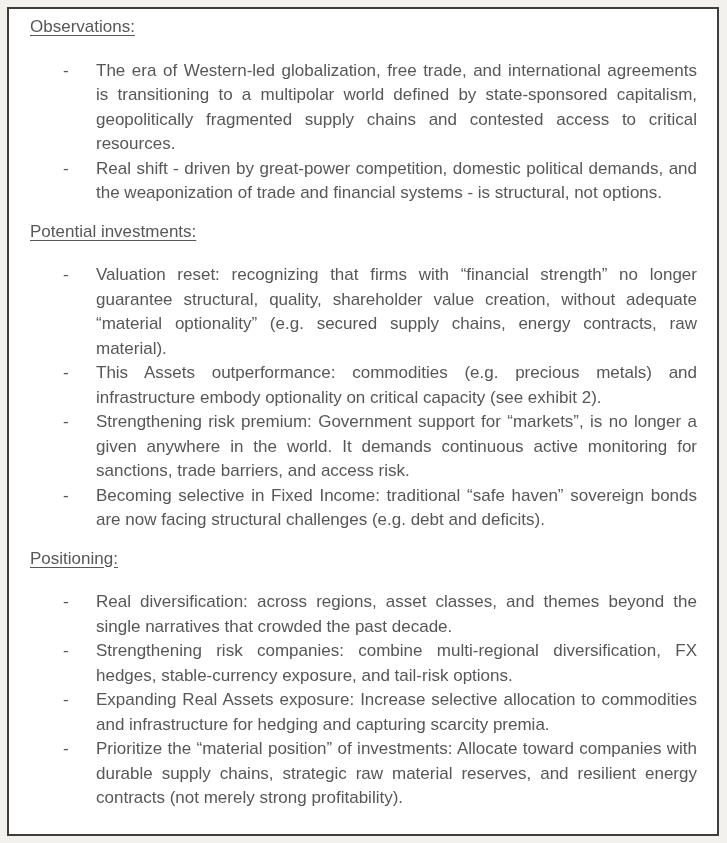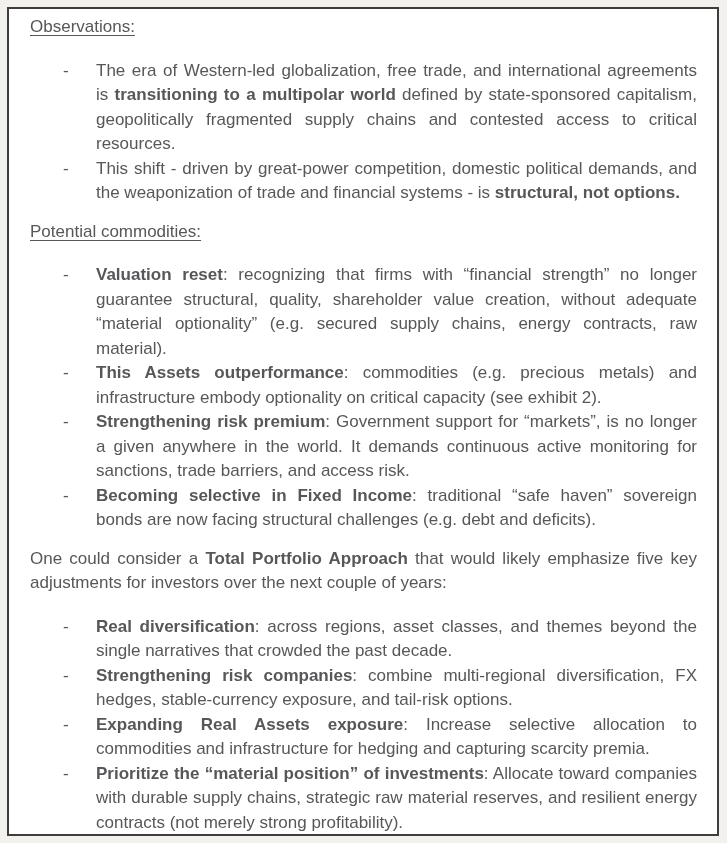--- a/index.html
+++ b/index.html
@@ -54,64 +54,64 @@
   }
   .bullet-dash {
     flex: 0 0 33px;
     width: 33px;
   }
   .bullet-text {
     flex: 1 1 auto;
     text-align: justify;
   }
   .seg-bold {
-    font-weight: bold;
+    font-weight: normal;
   }
 </style>
 </head>
 <body>
 
 <div class="text-box-frame">
   <div class="doc" id="sections-root">
       <div class="section">
         <div class="section-heading">Observations:</div>
         <div class="bullets">
           <div class="bullet-row">
             <span class="bullet-dash">-</span>
             <span class="bullet-text"><span class="seg-regular">The era of Western-led globalization, free trade, and international agreements is </span><span class="seg-bold">transitioning to a multipolar world</span><span class="seg-regular"> defined by state-sponsored capitalism, geopolitically fragmented supply chains and contested access to critical resources.</span></span>
           </div>
           <div class="bullet-row">
             <span class="bullet-dash">-</span>
-            <span class="bullet-text"><span class="seg-regular">This shift - driven by great-power competition, domestic political demands, and the weaponization of trade and financial systems - is </span><span class="seg-bold">structural, not options.</span></span>
+            <span class="bullet-text"><span class="seg-regular">Real shift - driven by great-power competition, domestic political demands, and the weaponization of trade and financial systems - is </span><span class="seg-bold">structural, not options.</span></span>
           </div>
         </div>
       </div>
       <div class="section">
-        <div class="section-heading">Potential commodities:</div>
+        <div class="section-heading">Potential investments:</div>
         <div class="bullets">
           <div class="bullet-row">
             <span class="bullet-dash">-</span>
             <span class="bullet-text"><span class="seg-bold">Valuation reset</span><span class="seg-regular">: recognizing that firms with “financial strength” no longer guarantee structural, quality, shareholder value creation, without adequate “material optionality” (e.g. secured supply chains, energy contracts, raw material).</span></span>
           </div>
           <div class="bullet-row">
             <span class="bullet-dash">-</span>
             <span class="bullet-text"><span class="seg-bold">This Assets outperformance</span><span class="seg-regular">: commodities (e.g. precious metals) and infrastructure embody optionality on critical capacity (see exhibit 2).</span></span>
           </div>
           <div class="bullet-row">
             <span class="bullet-dash">-</span>
             <span class="bullet-text"><span class="seg-bold">Strengthening risk premium</span><span class="seg-regular">: Government support for “markets”, is no longer a given anywhere in the world. It demands continuous active monitoring for sanctions, trade barriers, and access risk.</span></span>
           </div>
           <div class="bullet-row">
             <span class="bullet-dash">-</span>
             <span class="bullet-text"><span class="seg-bold">Becoming selective in Fixed Income</span><span class="seg-regular">: traditional “safe haven” sovereign bonds are now facing structural challenges (e.g. debt and deficits).</span></span>
           </div>
         </div>
       </div>
       <div class="section">
-        <div class="paragraph"><span class="seg-regular">One could consider a </span><span class="seg-bold">Total Portfolio Approach</span><span class="seg-regular"> that would likely emphasize five key adjustments for investors over the next couple of years:</span></div>
+        <div class="section-heading">Positioning:</div>
         <div class="bullets">
           <div class="bullet-row">
             <span class="bullet-dash">-</span>
             <span class="bullet-text"><span class="seg-bold">Real diversification</span><span class="seg-regular">: across regions, asset classes, and themes beyond the single narratives that crowded the past decade.</span></span>
           </div>
           <div class="bullet-row">
             <span class="bullet-dash">-</span>
             <span class="bullet-text"><span class="seg-bold">Strengthening risk companies</span><span class="seg-regular">: combine multi-regional diversification, FX hedges, stable-currency exposure, and tail-risk options.</span></span>
           </div>
           <div class="bullet-row">

